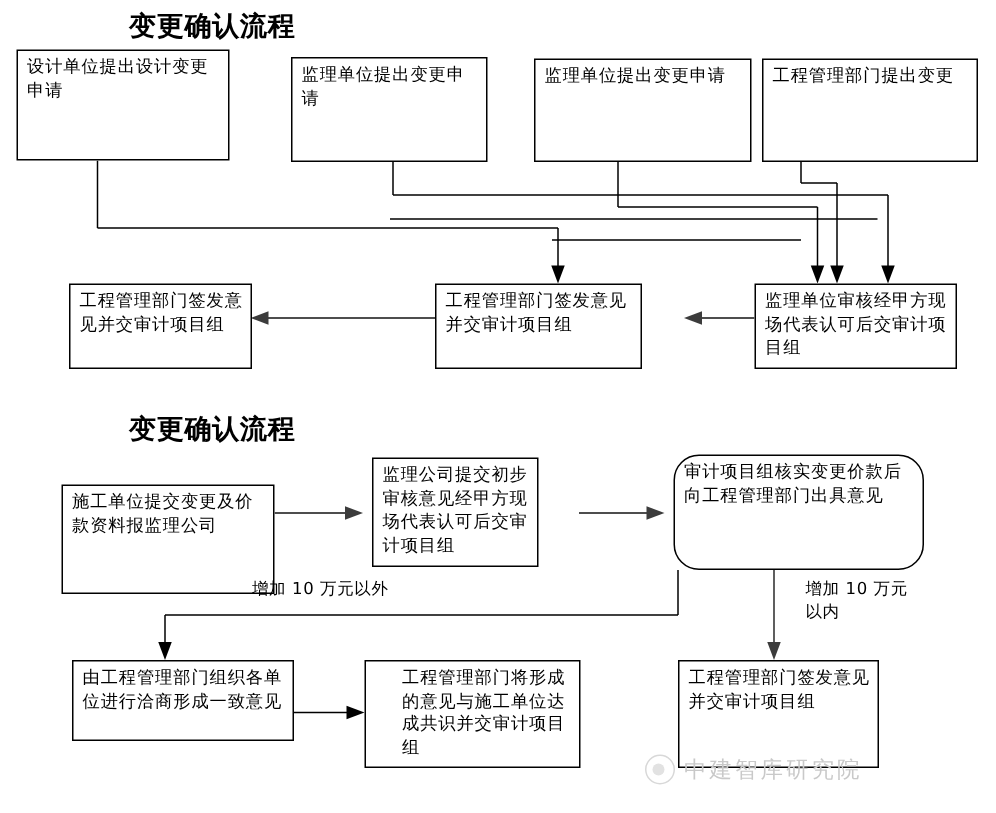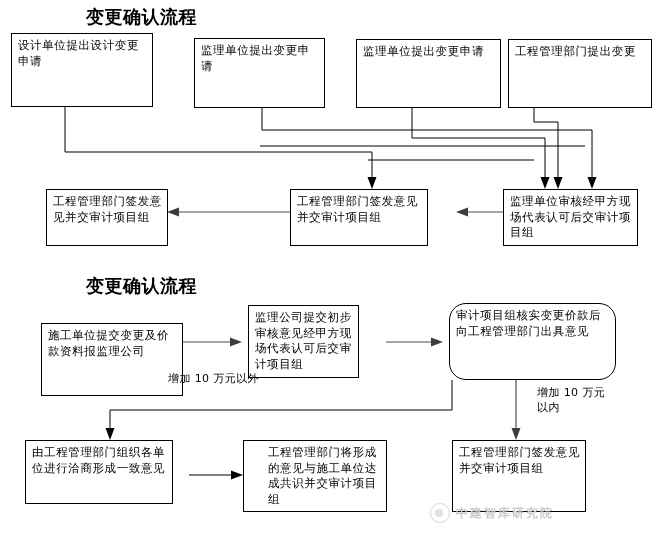--- a/index.html
+++ b/index.html
@@ -50,25 +50,24 @@
     white-space: pre;
     letter-spacing: 0.4px;
     font-family: "DejaVu Sans", "Liberation Sans", sans-serif;
   }
   .watermark {
     position: absolute;
     display: flex;
     align-items: center;
     gap: 6px;
     color: #c9c9c9;
-    font-size: 12px;
+    font-size: 15px;
     letter-spacing: 2px;
     font-family: "DejaVu Sans", "Liberation Sans", sans-serif;
     user-select: none;
-    font-weight: bold;
   }
   .wm-logo {
     width: 18px; height: 18px;
     border-radius: 50%;
     border: 1px solid #d8d8d8;
     position: relative;
   }
   .wm-logo::before {
     content: "";
     position: absolute;
@@ -177,27 +176,27 @@
 <div class="node" style="left:290px; top:189px; width:138px; height:57px;">工程管理部门签发意见并交审计项目组</div>
 
 <div class="node" style="left:503px; top:189px; width:135px; height:57px;">监理单位审核经甲方现场代表认可后交审计项目组</div>
 
 <div class="node" style="left:41px; top:323px; width:142px; height:73px;">施工单位提交变更及价款资料报监理公司</div>
 
 <div class="node" style="left:248px; top:305px; width:111px; height:73px;">监理公司提交初步审核意见经甲方现场代表认可后交审计项目组</div>
 
 <div class="node" style="left:449px; top:303px; width:167px; height:77px;border-radius:17px;">审计项目组核实变更价款后向工程管理部门出具意见</div>
 
-<div class="node" style="left:25px; top:440px; width:148px; height:64px;">由工程管理部门组织各单位进行洽商形成一致意见</div>
+<div class="node" style="left:48px; top:440px; width:148px; height:54px;">由工程管理部门组织各单位进行洽商形成一致意见</div>
 
 <div class="node" style="left:243px; top:440px; width:144px; height:72px;padding-left:24px;">工程管理部门将形成的意见与施工单位达成共识并交审计项目组</div>
 
 <div class="node" style="left:452px; top:440px; width:134px; height:72px;">工程管理部门签发意见并交审计项目组</div>
 
-<div class="edge-label" style="left:168px; top:371px;text-align:center;">增加 10 万元以外</div>
+<div class="edge-label" style="left:168px; top:385px;text-align:center;">增加 10 万元以外</div>
 
 <div class="edge-label" style="left:537px; top:385px;">增加 10 万元
 以内</div>
 
 <div class="watermark" style="left:430px; top:503px;">
   <span class="wm-logo"></span>
   <span>中建智库研究院</span>
 </div>
 
 </body></html>

